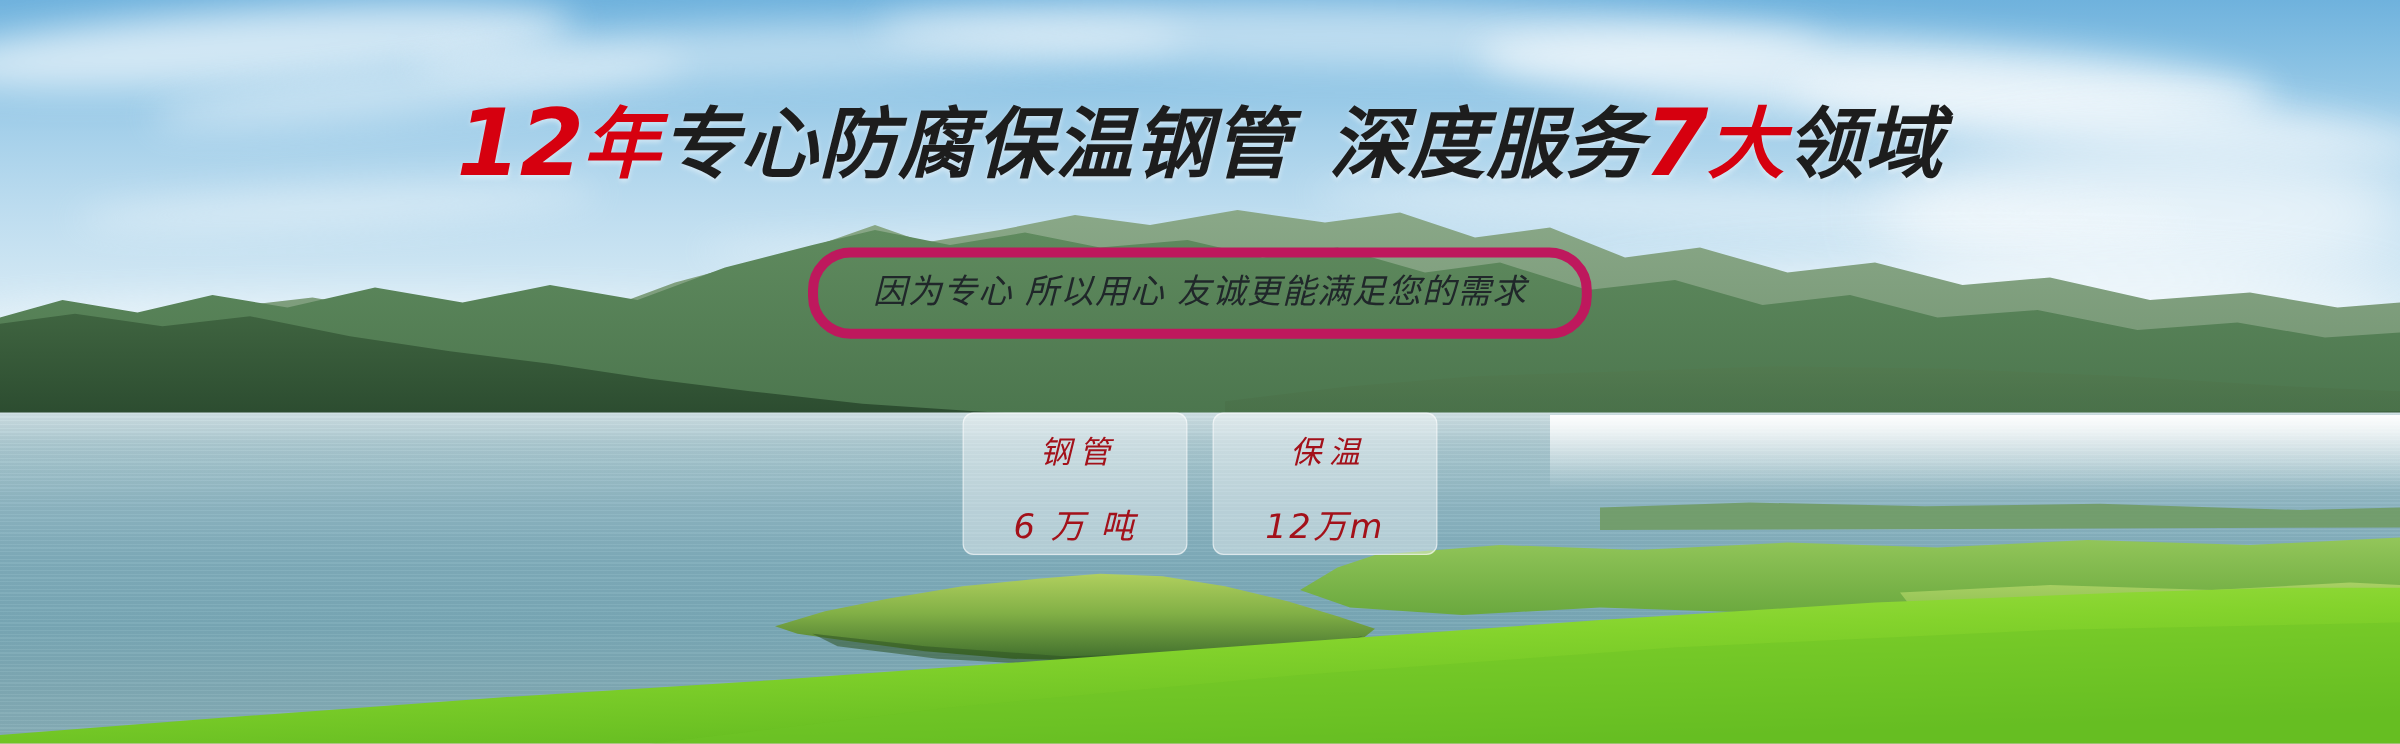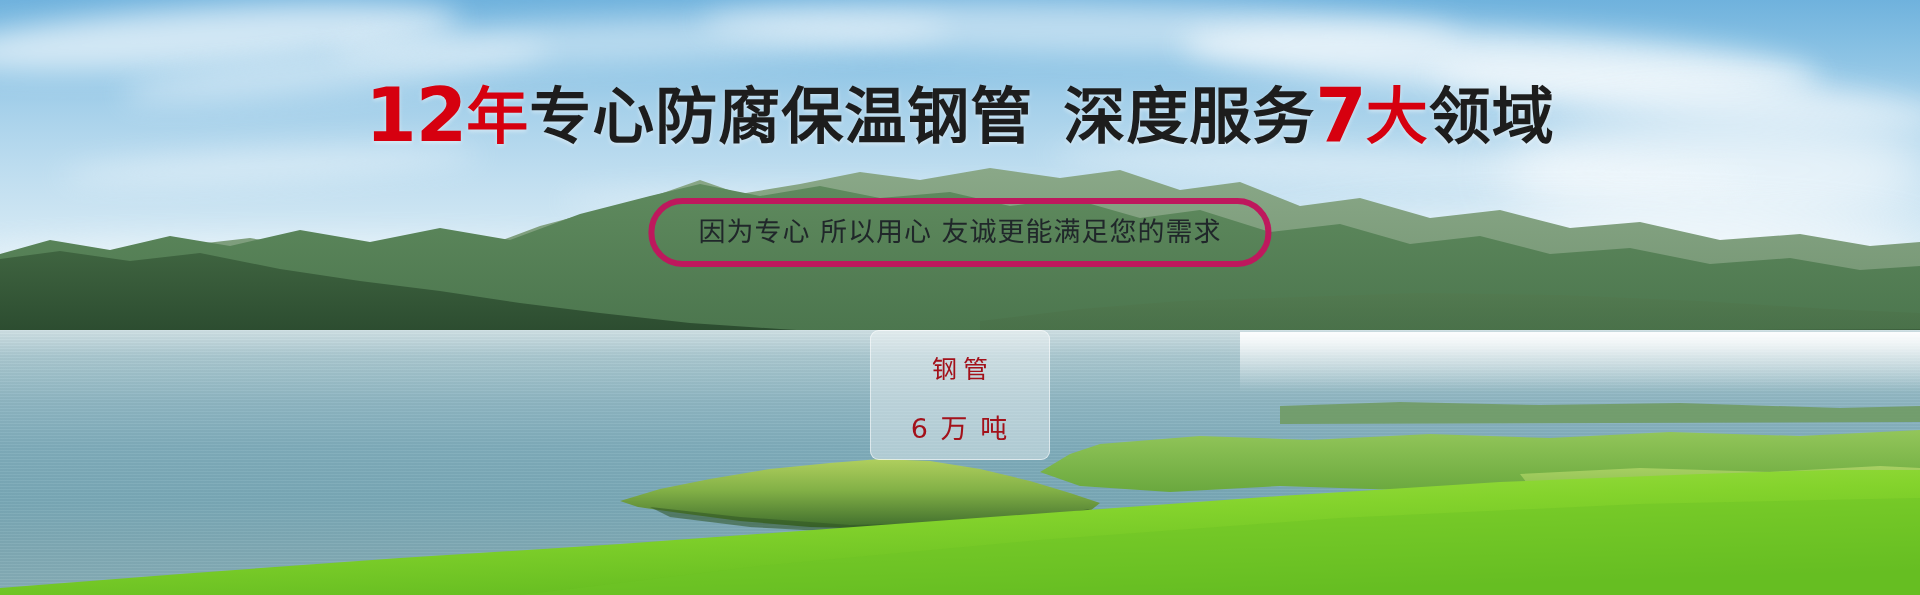--- a/index.html
+++ b/index.html
@@ -5,20 +5,21 @@
 <style>
   html,body{margin:0;padding:0;background:#fff;}
   body{font-family:"DejaVu Sans","Liberation Sans",sans-serif;}
 
   .banner{
     position:relative;
     width:1920px;
     height:595px;
     overflow:hidden;
     background:#fdba74;
+    font-style:italic;
   }
 
   
   .sky{
     position:absolute; left:0; top:0; width:1920px; height:330px;
     background:
       linear-gradient(to bottom,
         #6fb2dd 0%,
         #86c0e3 14%,
         #a5d0ea 32%,
@@ -113,40 +114,40 @@
 
   .subtitle-wrap{
     position:absolute; top:0; left:0; width:1920px;
     text-align:center;
   }
   .subtitle{
     position:absolute; top:198px; left:50%;
     transform:translateX(-50%);
     display:inline-block;
     padding:10px 44px 12px;
-    border:6px solid #be185d;
+    border:8px solid #be185d;
     border-radius:34px;
     font-size:27px;
     line-height:1.3;
     letter-spacing:1px;
     color:#20272a;
     white-space:nowrap;
     background:transparent;
   }
 
   
   .cards{
     position:absolute; top:330px; left:50%;
     transform:translateX(-50%);
     display:flex;
     gap:20px;
   }
   .card{
     width:180px;
-    height:130px;
+    height:114px;
     border-radius:9px;
     background:rgba(255,255,255,.40);
     box-shadow:inset 0 0 0 1px rgba(255,255,255,.55);
     display:flex;
     flex-direction:column;
     align-items:center;
     justify-content:center;
     box-sizing:border-box;
     padding-top:4px;
   }
@@ -295,16 +296,20 @@
     </div>
 
     <div class="cards">
 
       <div class="card">
         <div class="card-label">钢管</div>
         <div class="card-value"><span>6 万 吨</span></div>
       </div>
 
 
+      <div class="card">
+        <div class="card-label">保温</div>
+        <div class="card-value"><span>12万m</span></div>
+      </div>
 
     </div>
   </div>
 </div>
 
 </body></html>

